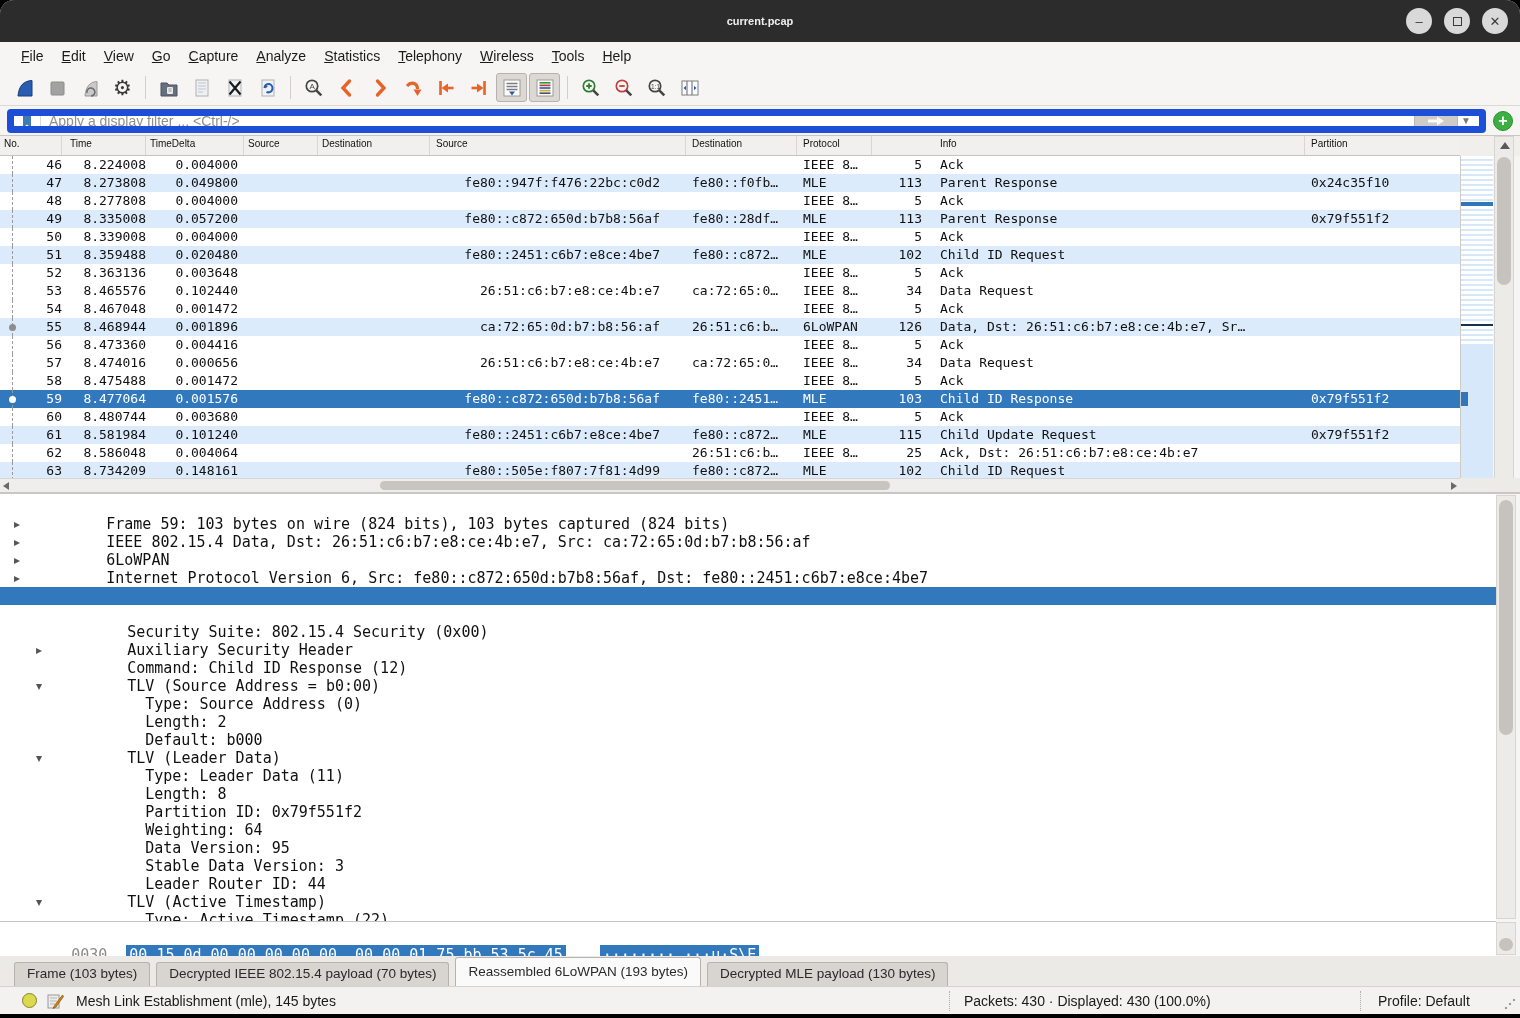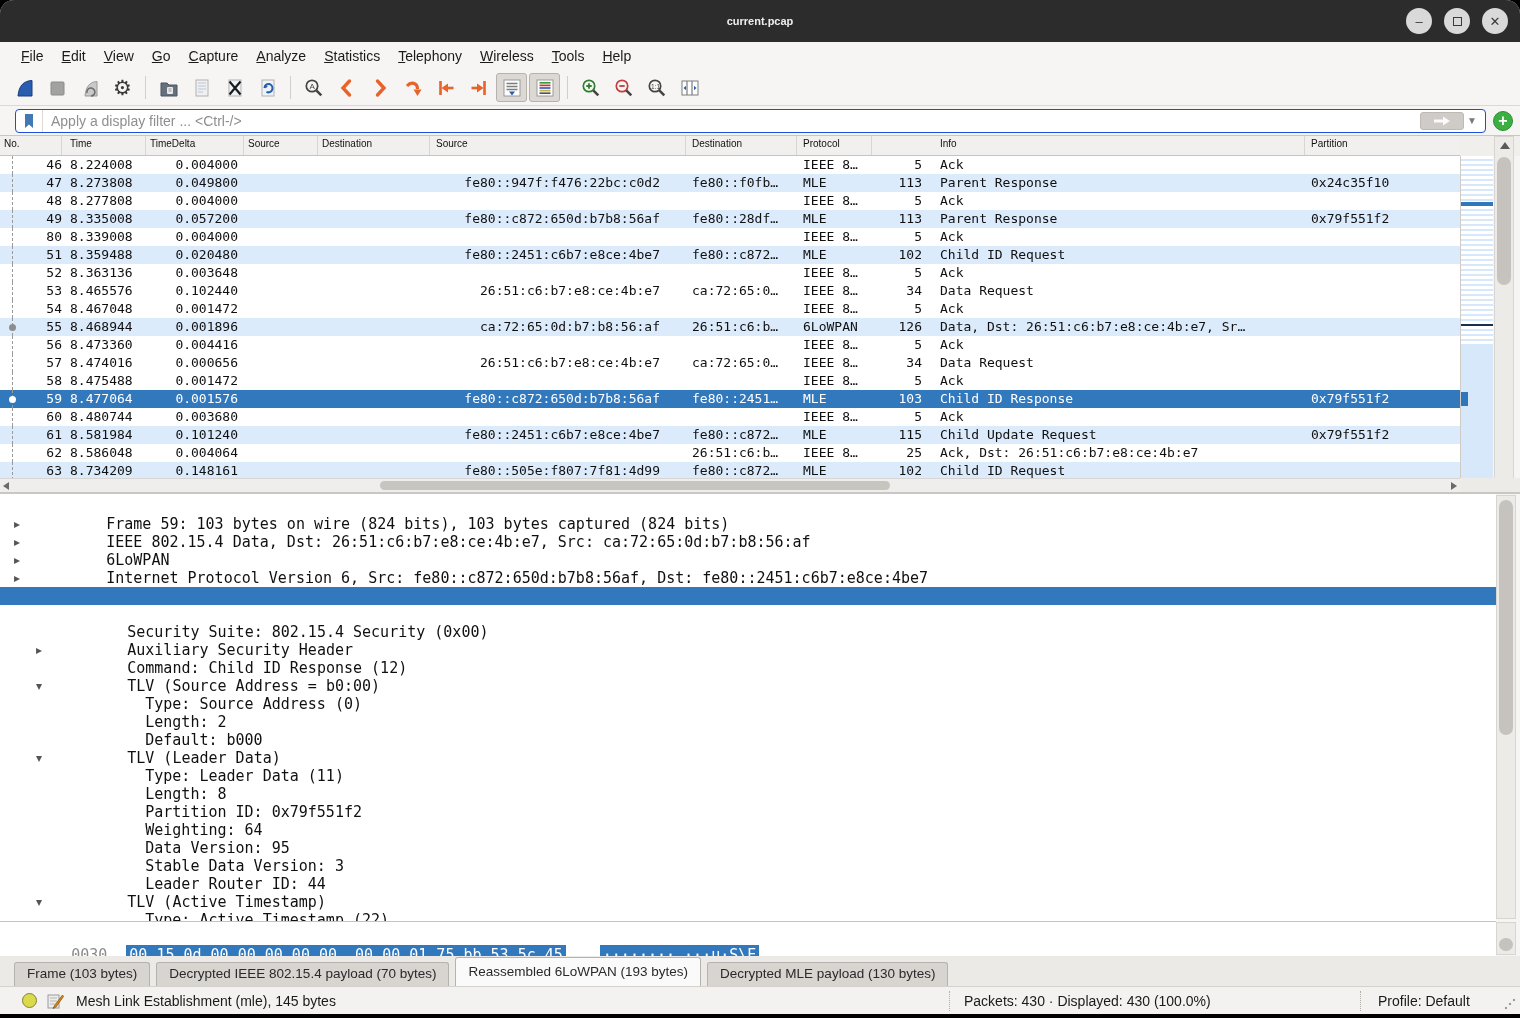--- a/index.html
+++ b/index.html
@@ -26,22 +26,22 @@
   .toolbar { position:absolute; top:70px; left:0; right:0; height:36px; background:#f6f5f4;
              border-bottom:1px solid #dbd9d6; display:flex; align-items:center; padding-left:8px; gap:2px; }
   .tbtn { width:31px; height:29px; display:flex; align-items:center; justify-content:center; border-radius:3px; position:relative; }
   .tbtn.pressed { background:#dcd8d3; border:1px solid #b6b2ad; }
   .tsep { width:1px; height:23px; background:#d2cfcb; margin:0 5px; }
   .glyph-gear { font-size:21px; color:#3a3a3a; line-height:1; }
 
   
   .filterbar { position:absolute; top:106px; left:0; right:0; height:30px; background:#f6f5f4;
                border-bottom:1px solid #c9c6c3; display:flex; align-items:center; padding:0 7px; }
-  .filter-box { flex:1; height:24px; background:#fff; border:1px solid #1d4ed8; border-radius:4px;
-                display:flex; align-items:center; overflow:hidden;margin-left:8px; }
+  .filter-box { flex:1; height:24px; background:#fff; border:7px solid #1d4ed8; border-radius:4px;
+                display:flex; align-items:center; overflow:hidden; }
   .bookmark-wrap { padding:0 5px; border-right:1px solid #ddd9d4; display:flex; align-items:center; height:100%; }
   .filter-input { flex:1; border:none; outline:none; font-size:14px; color:#333; padding:0 8px;
                   font-family:"Liberation Sans",sans-serif; background:transparent; }
   .filter-input::placeholder { color:#8f8f8f; }
   .apply-btn { width:44px; height:18px; background:#cfccc8; border:1px solid #bdb9b4; border-radius:3px;
                display:flex; align-items:center; justify-content:center; margin-right:3px; }
   .chev { color:#7a7a7a; font-size:10px; margin-right:8px; }
   .add-btn { width:20px; height:20px; border-radius:50%; background:#3caf42; border:1px solid #2f8f34;
              color:#fff; font-size:16px; font-weight:bold; line-height:17px; text-align:center; margin-left:7px; }
 
@@ -59,21 +59,21 @@
                 background:#fff; font-family:"DejaVu Sans Mono", monospace; font-size:13px; }
   .prow { display:flex; height:18px; line-height:18px; color:#101010; }
   .prow.alt { background:#dcebfb; }
   .prow.selected { background:#3178bd; color:#fff; }
   .cell { white-space:pre; overflow:hidden; }
   .gutter { width:26px; position:relative; }
   .gutter::before { content:""; position:absolute; left:12px; top:0; bottom:0; border-left:1px dashed #9a9a9a; }
   .gutter.dot::after { content:""; position:absolute; left:9px; top:5.5px; width:7px; height:7px;
                        border-radius:50%; background:#8d8d8d; }
   .selected .gutter.dot::after { background:#fff; }
-  .r-no{width:36px;text-align:right;} .r-time{width:84px;padding-left:8px;} .r-delta{width:98px;text-align:right;padding-right:6px;}
+  .r-no{width:36px;text-align:right;} .r-time{width:84px;text-align:right;} .r-delta{width:98px;text-align:right;padding-right:6px;}
   .r-src1{width:74px;} .r-dst1{width:112px;} .r-src2{width:256px;text-align:right;padding-right:26px;}
   .r-dst2{width:111px;padding-left:6px;} .r-proto{width:75px;padding-left:6px;} .r-len{width:62px;text-align:right;padding-right:12px;}
   .r-info{width:371px;padding-left:6px;} .r-part{flex:1;padding-left:6px;}
 
   
   .minimap { position:absolute; left:1460px; top:156px; width:33px; height:322px; background:#fff;
              border-left:1px solid #cfccc8; overflow:hidden; }
   .mm-stripes { position:absolute; left:0; right:0; top:0; height:190px;
                 background:repeating-linear-gradient(to bottom,#ffffff 0 3px,#d7e8fa 3px 5px); }
   .mm-solid { position:absolute; left:0; right:0; top:190px; bottom:0; background:#d7e8fa; }
@@ -397,21 +397,21 @@
         <span class="cell r-src2">fe80::c872:650d:b7b8:56af</span>
         <span class="cell r-dst2">fe80::28df…</span>
         <span class="cell r-proto">MLE</span>
         <span class="cell r-len">113</span>
         <span class="cell r-info">Parent Response</span>
         <span class="cell r-part">0x79f551f2</span>
       </div>
 
       <div class="prow">
         <span class="gutter"></span>
-        <span class="cell r-no">80</span>
+        <span class="cell r-no">50</span>
         <span class="cell r-time">8.339008</span>
         <span class="cell r-delta">0.004000</span>
         <span class="cell r-src1"></span>
         <span class="cell r-dst1"></span>
         <span class="cell r-src2"></span>
         <span class="cell r-dst2"></span>
         <span class="cell r-proto">IEEE 8…</span>
         <span class="cell r-len">5</span>
         <span class="cell r-info">Ack</span>
         <span class="cell r-part"></span>

